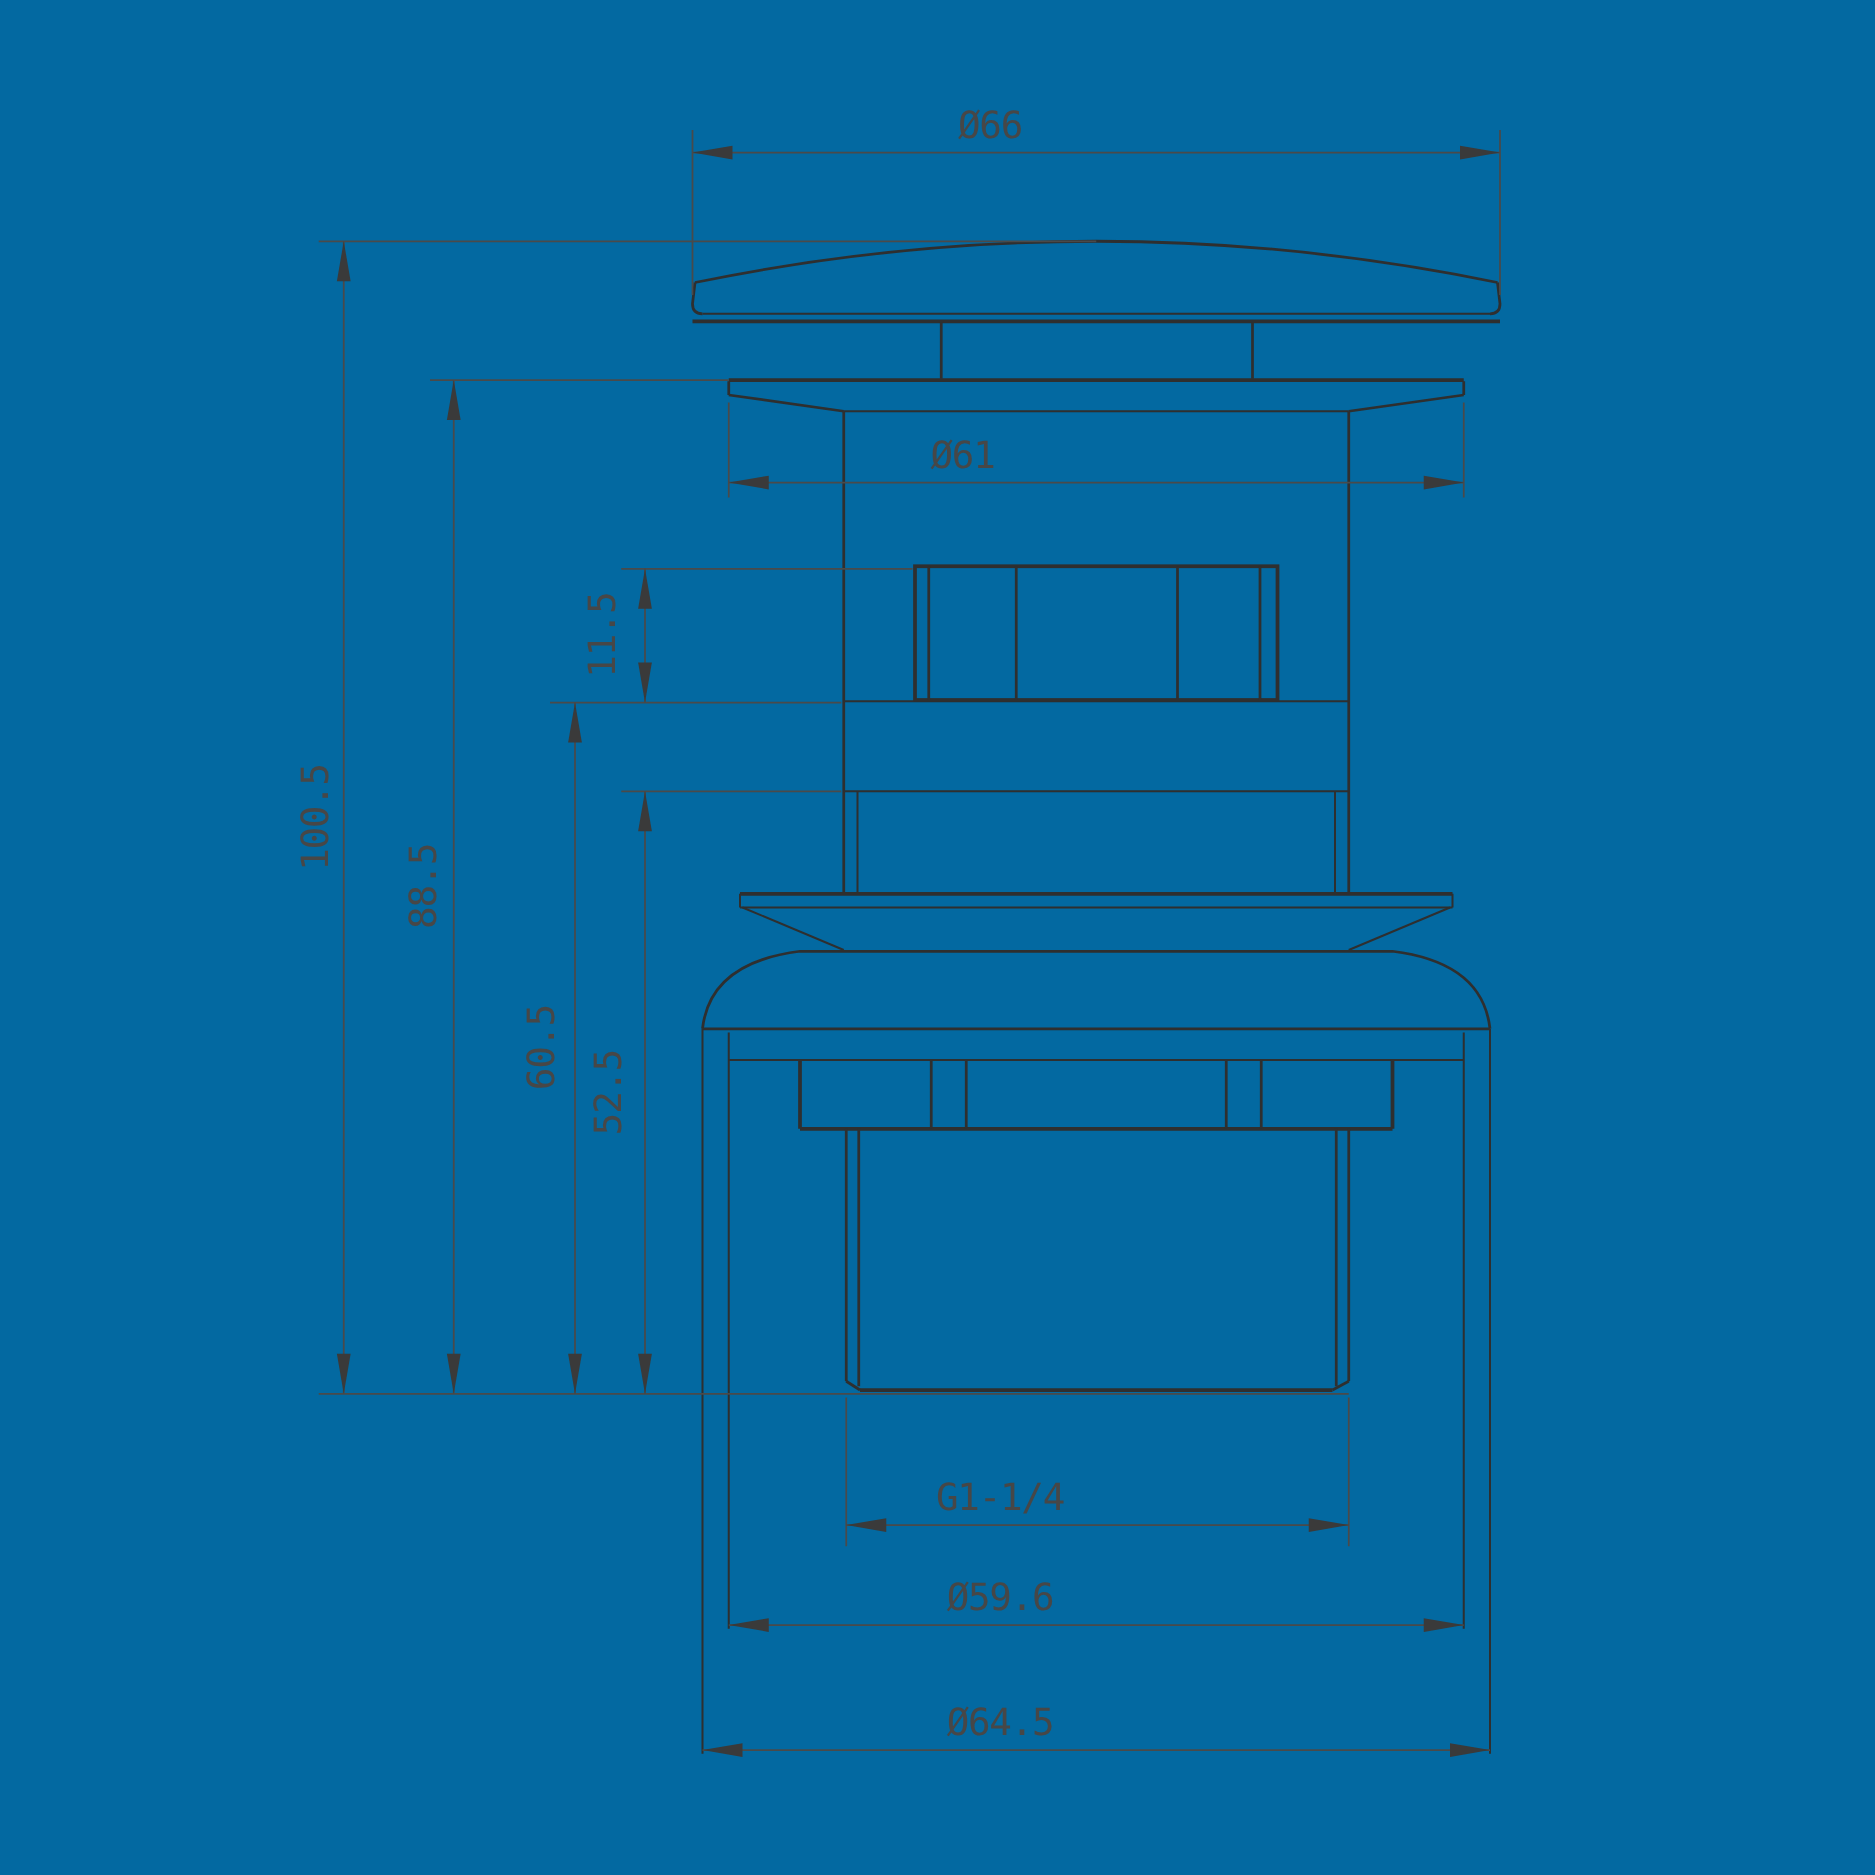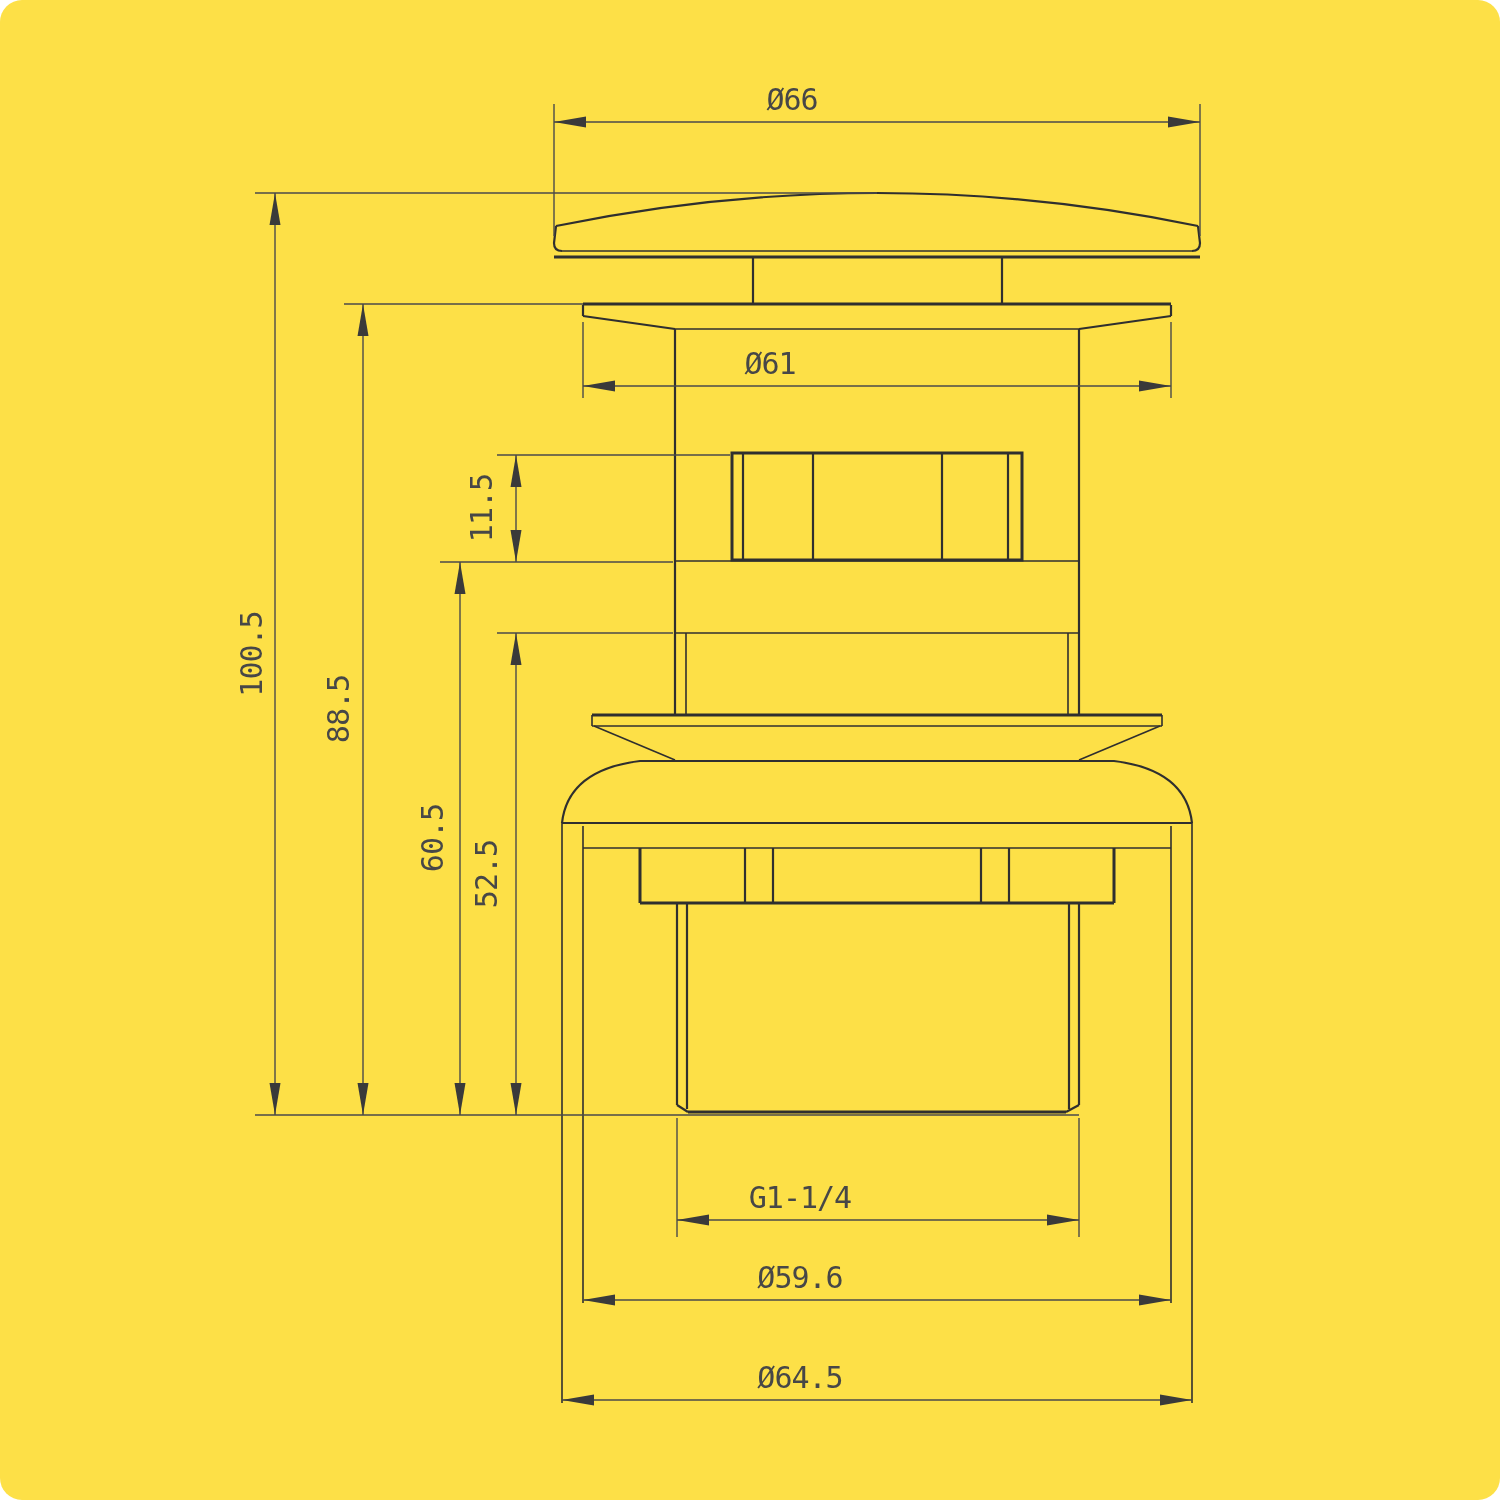--- a/index.html
+++ b/index.html
@@ -1,17 +1,17 @@
 <!DOCTYPE html>
 <html><head>
 <meta charset="utf-8">
 <style>
   html,body{margin:0;padding:0;background:#ffffff;}
-  .stage{width:1500px;height:1500px;position:relative;background:#fde047;
-         font-family:"DejaVu Sans Mono",monospace;border-radius:22px;}
+  .stage{width:1500px;height:1500px;position:relative;background:#0369a1;
+         font-family:"DejaVu Sans Mono",monospace;}
   svg{display:block;}
   .obj{stroke:#2f2f2f;fill:none;stroke-linecap:butt;}
   .w3{stroke-width:3;}
   .w2{stroke-width:2.2;}
   .w16{stroke-width:1.6;}
   .dim{stroke:#4a4a4a;stroke-width:1.4;fill:none;}
   .ah{fill:#3a3a3a;stroke:none;}
   .dimtext{font-family:"DejaVu Sans Mono",monospace;font-size:30px;fill:#474747;
            letter-spacing:-1px;}
 </style>

